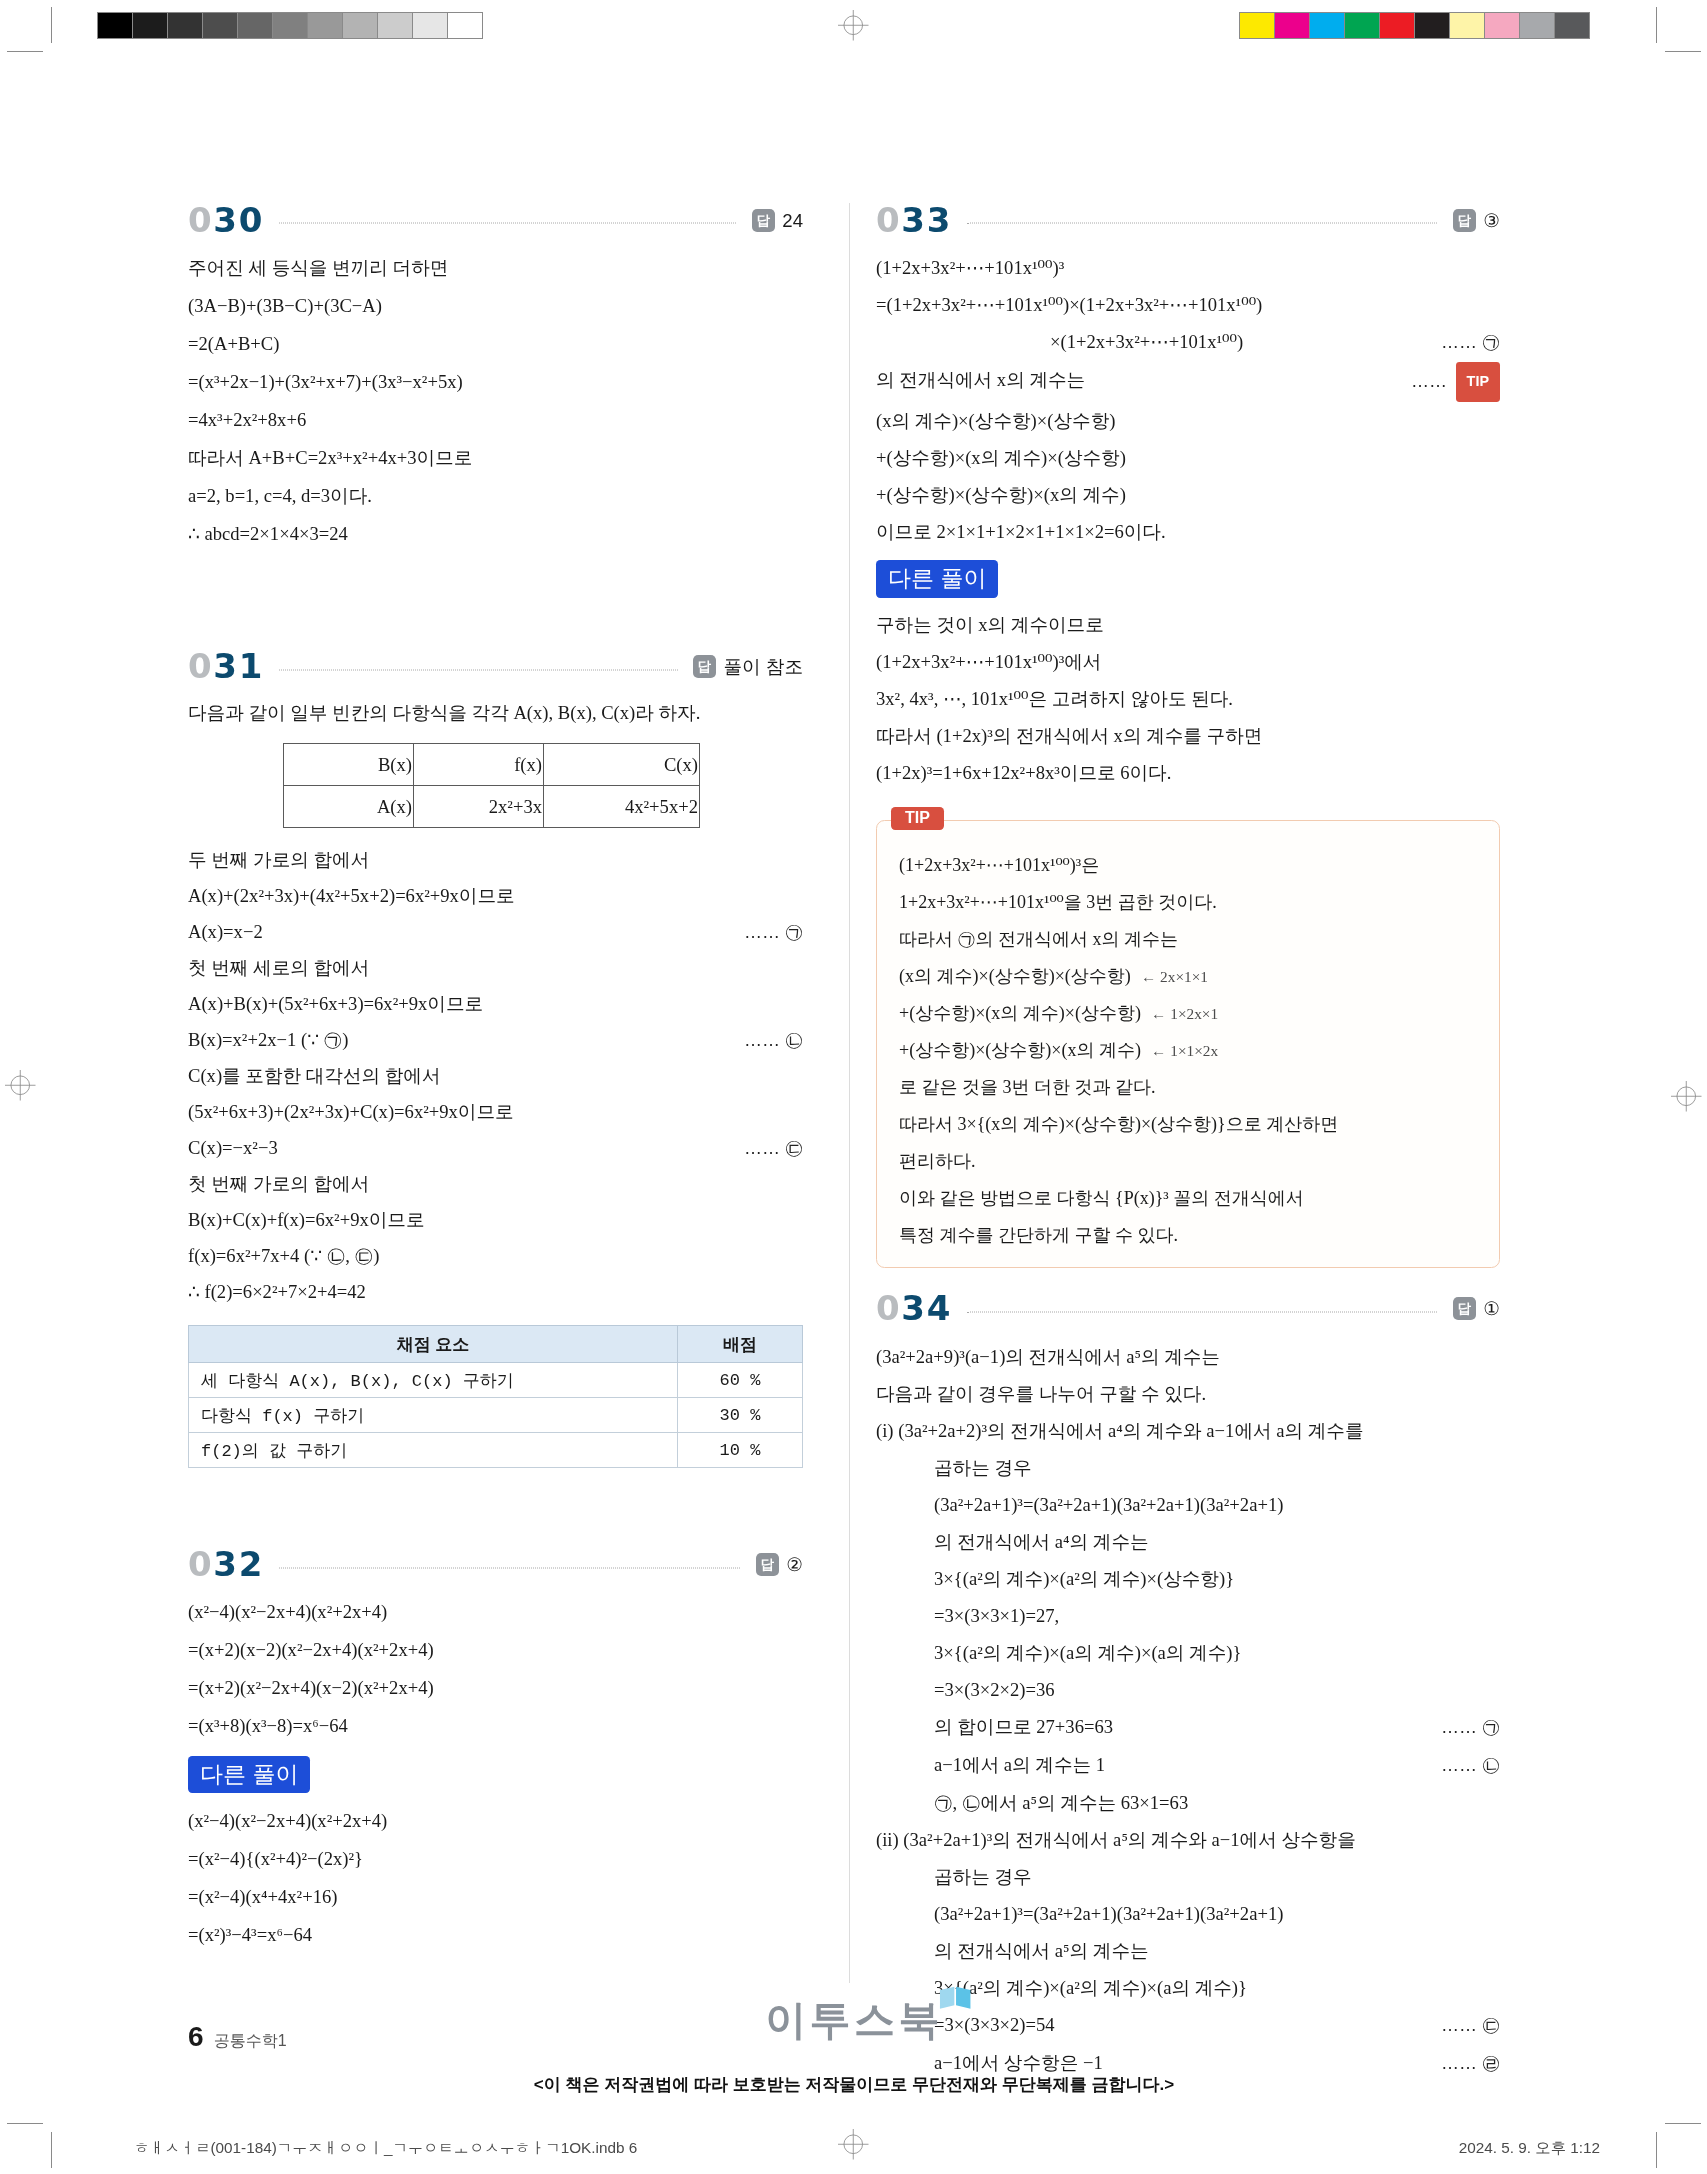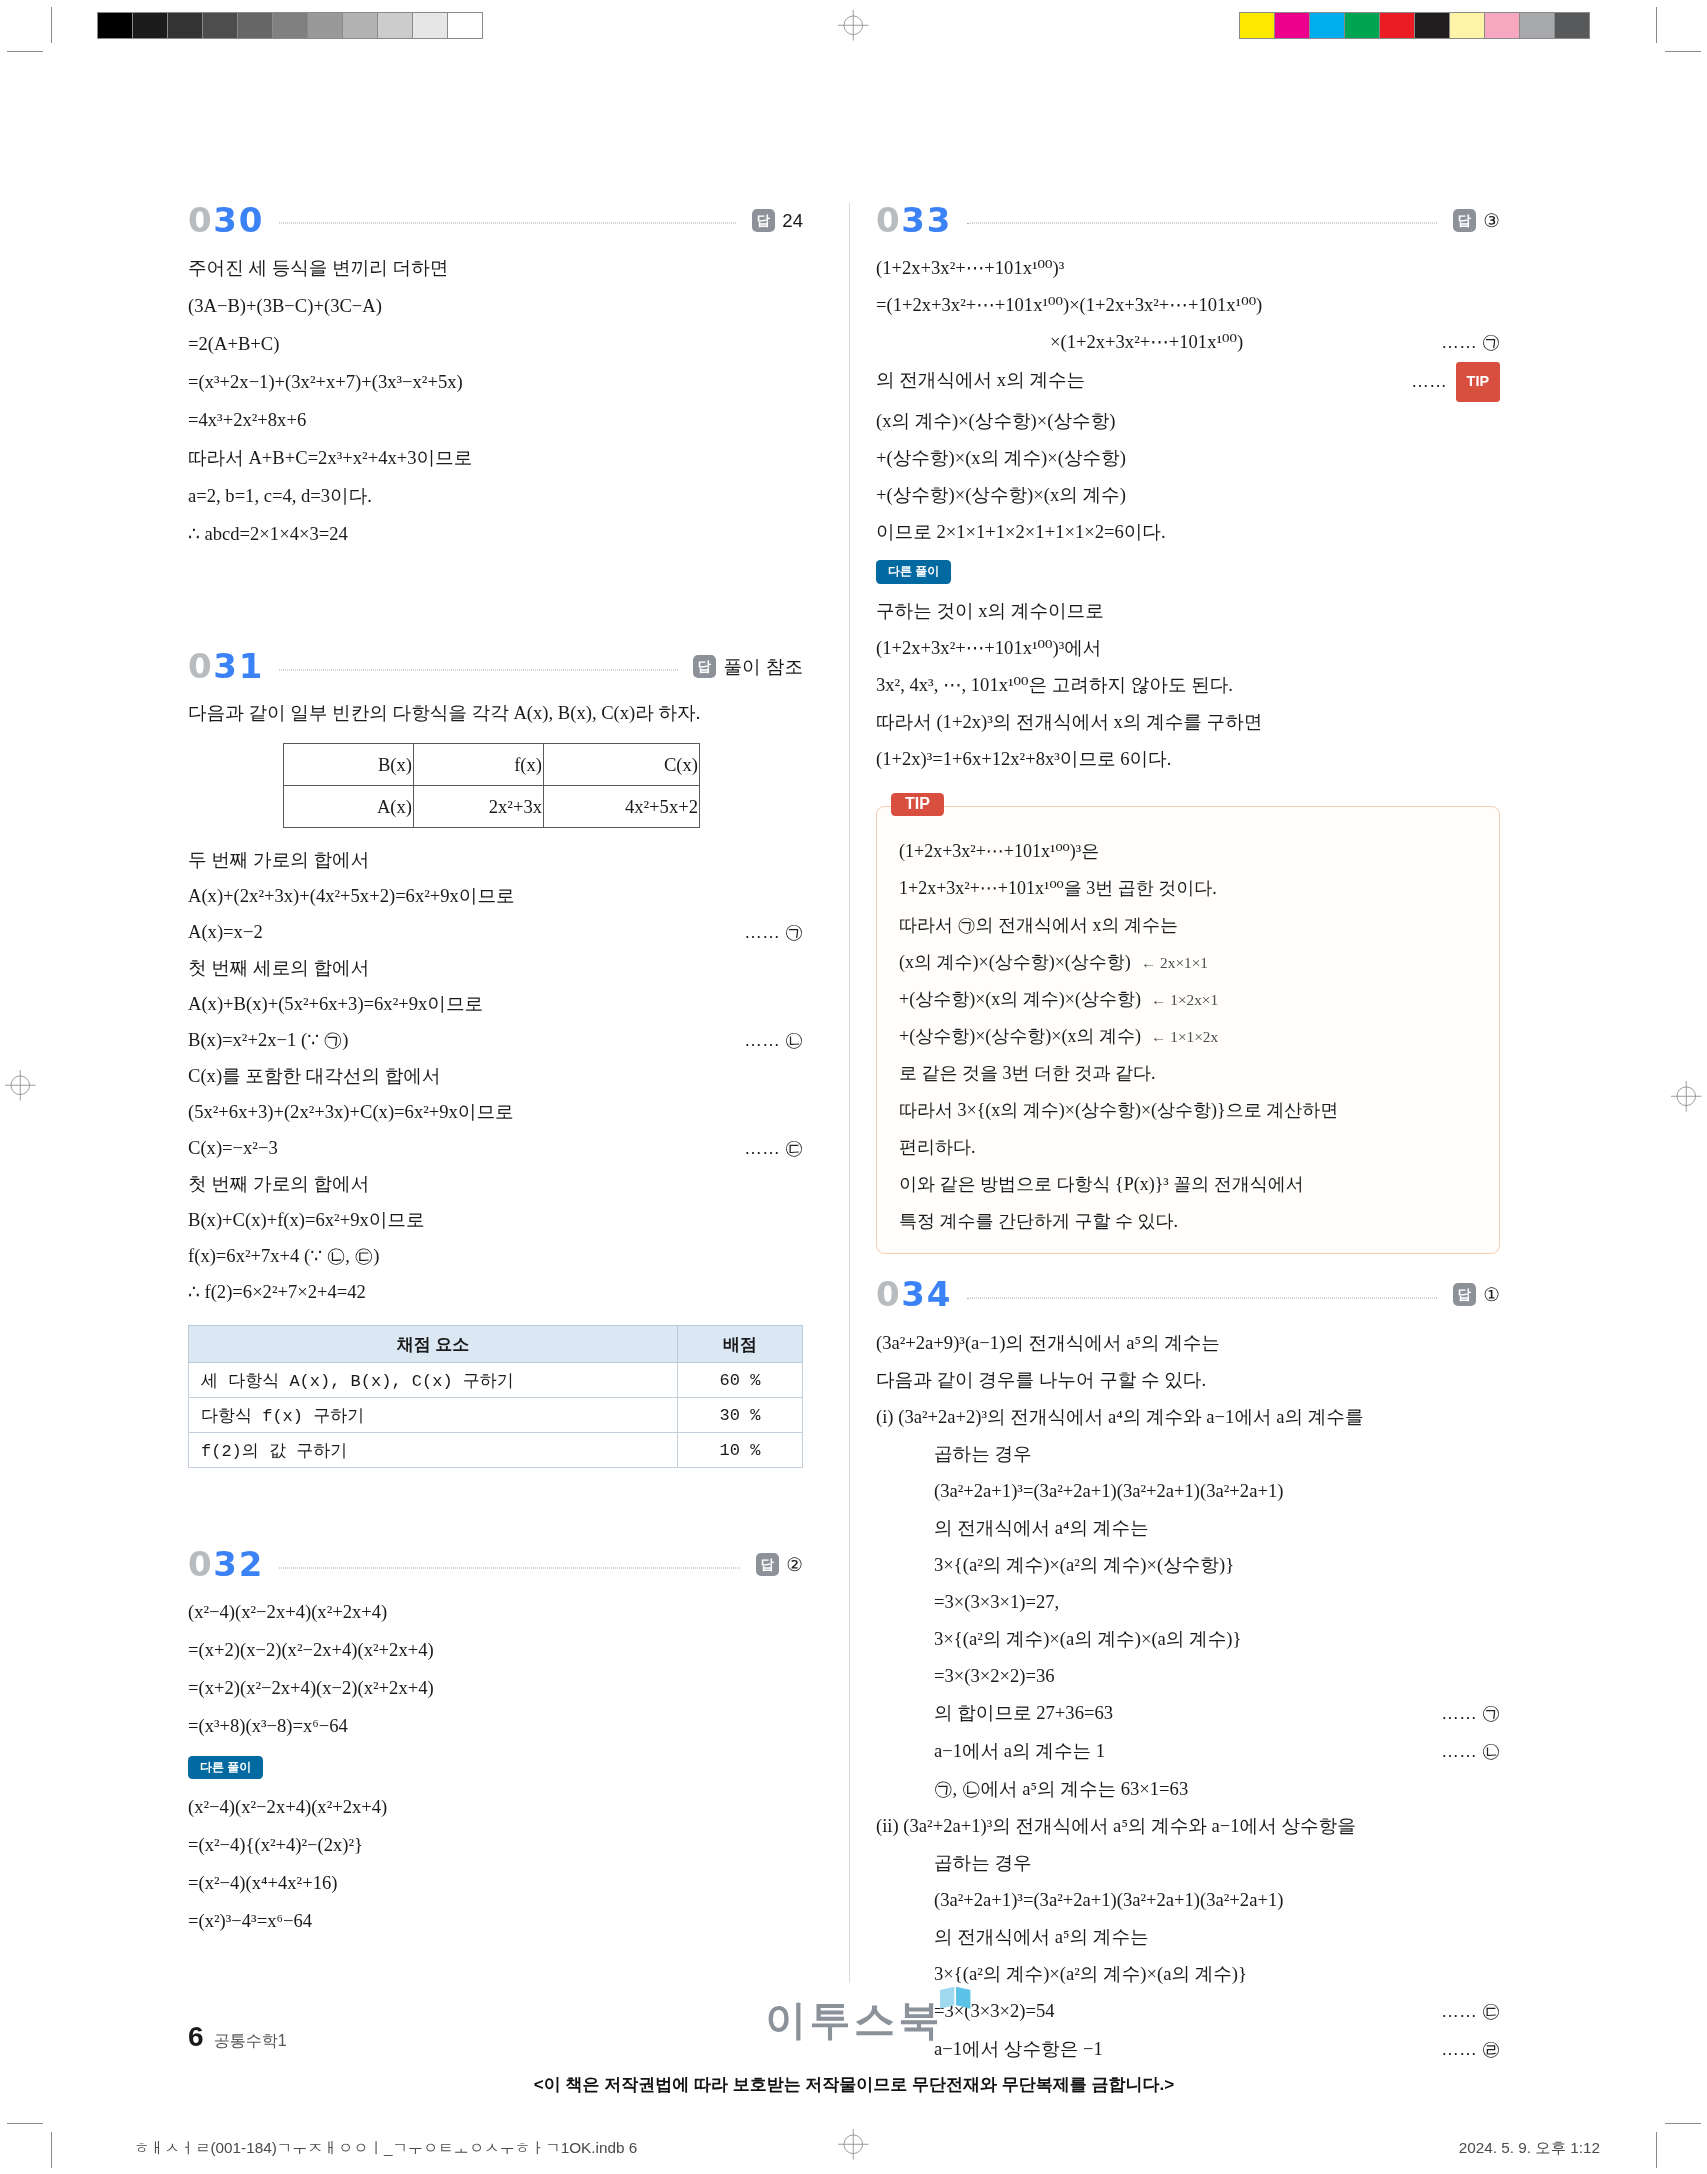--- a/index.html
+++ b/index.html
@@ -19,21 +19,21 @@
   
   .col{position:absolute;top:202px}
   #col-left{left:188px;width:615px}
   #col-right{left:876px;width:624px}
   #divider{position:absolute;left:849px;top:203px;width:0.8px;height:1780px;background:#dcdcdc}
 
   
   .phead{display:flex;align-items:center;height:37px;margin-bottom:10.2px}
   .pnum{font-family:"DejaVu Sans",sans-serif;font-weight:bold;font-size:34px;letter-spacing:1.7px;line-height:37px}
   .pz{color:#b9bcbf}
-  .pm{color:#3b82f6}
+  .pm{color:#0c4a6e}
   .leader{flex:1;border-bottom:1.7px dotted #a8a8a8;height:0.8px;margin:0 15.3px;transform:translateY(2.5px)}
   .answer{display:flex;align-items:center;gap:7.6px}
   .ans-icon{width:23px;height:23px;border-radius:5.1px;background:#8d9298;color:#fff;font-size:13.6px;
             display:flex;align-items:center;justify-content:center;font-weight:bold}
   .ans-text{font-size:18.6px;font-family:Liberation Sans, sans-serif}
 
   
   .line{display:flex;align-items:baseline;white-space:nowrap;line-height:38px;font-size:18.6px;
         font-family:"Liberation Serif","DejaVu Serif",serif}
   .lt{}
@@ -44,21 +44,21 @@
   .line.ind1{padding-left:29px}
   .line.ind3{padding-left:174px}
 
   #col-right .line{line-height:37px}
   .p031 .line{line-height:36px}
   .p034 .line{line-height:35px}
   .tipbox .line{line-height:35px;font-size:18px}
 
   
   .badge-row{margin:10.2px 0 8.5px}
-  .badge-alt{display:inline-block;background:#0369a1;color:#fff;font-weight:bold;font-size:12px;
+  .badge-alt{display:inline-block;background:#1d4ed8;color:#fff;font-weight:normal;font-size:23px;
              padding:3.4px 12px;border-radius:4.2px}
   .badge-tip-inline{display:inline-block;background:#d84f3f;color:#fff;font-weight:bold;font-size:14.4px;
              padding:1.7px 11px;border-radius:3.4px;margin-left:8.5px}
   .lm .dots{font-family:"Liberation Sans",sans-serif}
 
   
   .tipbox{position:relative;border:1.7px solid #f2cbb0;border-radius:8.5px;background:#fffefc;
           padding:25.4px 22px 13.6px 22px;margin-top:29px}
   .tip-tab{position:absolute;top:-14.4px;left:13.6px;background:#d84f3f;color:#fff;font-weight:bold;
            font-size:16px;padding:2.5px 14.4px;border-radius:4.2px}

